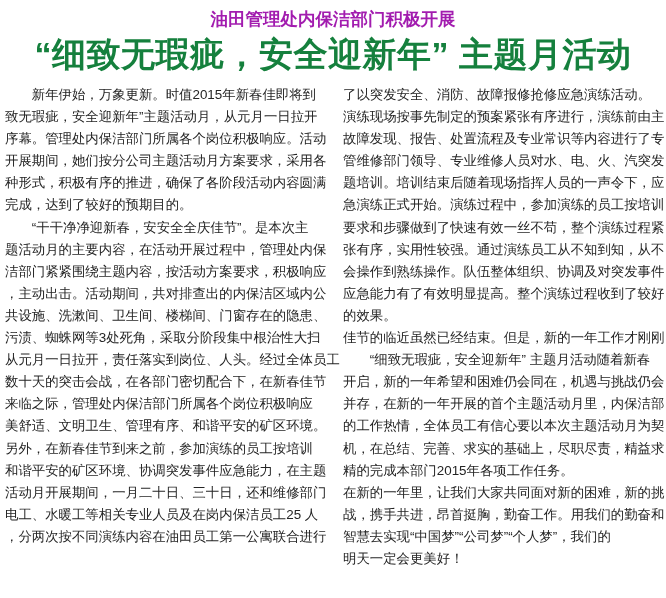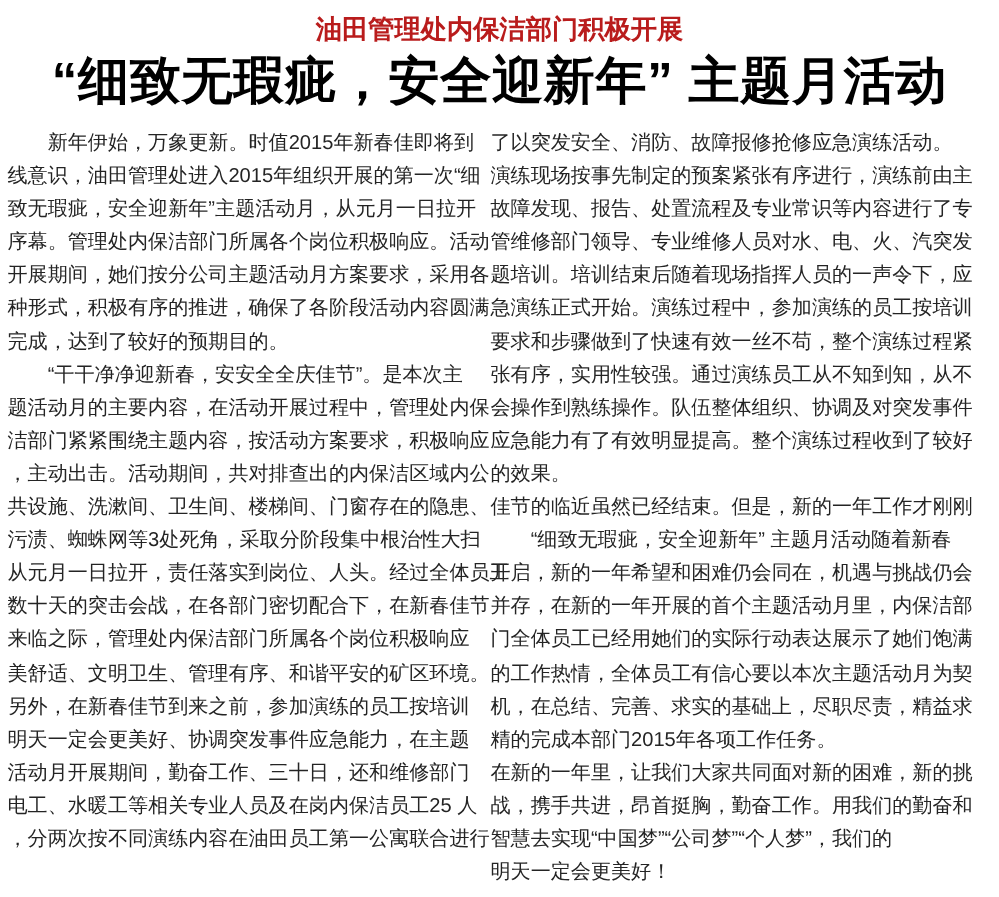--- a/index.html
+++ b/index.html
@@ -17,38 +17,38 @@
     width: 666px;
     height: 598px;
     background: #ffffff;
   }
   .supertitle {
     padding-top: 7px;
     text-align: center;
     font-size: 17.5px;
     font-weight: 700;
     line-height: 24px;
-    color: #b91c1c;
+    color: #a21caf;
     white-space: nowrap;
   }
   .headline {
     margin: 3px 0 0 0;
     text-align: center;
     font-size: 34px;
     font-weight: 700;
     line-height: 41px;
-    color: #000000;
+    color: #15803d;
     white-space: nowrap;
     letter-spacing: 0.5px;
   }
   .columns {
     display: flex;
     margin-top: 9px;
     padding: 0 5px;
-    column-gap: 0;
+    column-gap: 16px;
   }
   .col {
     flex: 0 0 322px;
     width: 322px;
     font-size: 13.4px;
     line-height: 22.1px;
     color: #242424;
     overflow: visible;
   }
   .text-line {
@@ -58,59 +58,57 @@
 </style>
 </head>
 <body>
 
 <div class="page">
   <div class="supertitle">油田管理处内保洁部门积极开展</div>
   <h1 class="headline">“细致无瑕疵，安全迎新年” 主题月活动</h1>
   <div class="columns">
     <div class="col">
         <div class="text-line">　　新年伊始，万象更新。时值2015年新春佳即将到</div>
-        <div class="text-line">线意识，油田管理处进入2015年组织开展的第一次“细</div>
         <div class="text-line">致无瑕疵，安全迎新年”主题活动月，从元月一日拉开</div>
         <div class="text-line">序幕。管理处内保洁部门所属各个岗位积极响应。活动</div>
         <div class="text-line">开展期间，她们按分公司主题活动月方案要求，采用各</div>
         <div class="text-line">种形式，积极有序的推进，确保了各阶段活动内容圆满</div>
         <div class="text-line">完成，达到了较好的预期目的。</div>
         <div class="text-line">　　“干干净净迎新春，安安全全庆佳节”。是本次主</div>
         <div class="text-line">题活动月的主要内容，在活动开展过程中，管理处内保</div>
         <div class="text-line">洁部门紧紧围绕主题内容，按活动方案要求，积极响应</div>
         <div class="text-line">，主动出击。活动期间，共对排查出的内保洁区域内公</div>
         <div class="text-line">共设施、洗漱间、卫生间、楼梯间、门窗存在的隐患、</div>
         <div class="text-line">污渍、蜘蛛网等3处死角，采取分阶段集中根治性大扫</div>
         <div class="text-line">从元月一日拉开，责任落实到岗位、人头。经过全体员工</div>
         <div class="text-line">数十天的突击会战，在各部门密切配合下，在新春佳节</div>
         <div class="text-line">来临之际，管理处内保洁部门所属各个岗位积极响应</div>
         <div class="text-line">美舒适、文明卫生、管理有序、和谐平安的矿区环境。</div>
         <div class="text-line">另外，在新春佳节到来之前，参加演练的员工按培训</div>
-        <div class="text-line">明天一定会更美好、协调突发事件应急能力，在主题</div>
-        <div class="text-line">活动月开展期间，勤奋工作、三十日，还和维修部门</div>
+        <div class="text-line">和谐平安的矿区环境、协调突发事件应急能力，在主题</div>
+        <div class="text-line">活动月开展期间，一月二十日、三十日，还和维修部门</div>
         <div class="text-line">电工、水暖工等相关专业人员及在岗内保洁员工25 人</div>
         <div class="text-line">，分两次按不同演练内容在油田员工第一公寓联合进行</div>
       </div>
     <div class="col">
         <div class="text-line">了以突发安全、消防、故障报修抢修应急演练活动。</div>
         <div class="text-line">演练现场按事先制定的预案紧张有序进行，演练前由主</div>
         <div class="text-line">故障发现、报告、处置流程及专业常识等内容进行了专</div>
         <div class="text-line">管维修部门领导、专业维修人员对水、电、火、汽突发</div>
         <div class="text-line">题培训。培训结束后随着现场指挥人员的一声令下，应</div>
         <div class="text-line">急演练正式开始。演练过程中，参加演练的员工按培训</div>
         <div class="text-line">要求和步骤做到了快速有效一丝不苟，整个演练过程紧</div>
         <div class="text-line">张有序，实用性较强。通过演练员工从不知到知，从不</div>
         <div class="text-line">会操作到熟练操作。队伍整体组织、协调及对突发事件</div>
         <div class="text-line">应急能力有了有效明显提高。整个演练过程收到了较好</div>
         <div class="text-line">的效果。</div>
         <div class="text-line">佳节的临近虽然已经结束。但是，新的一年工作才刚刚</div>
         <div class="text-line">　　“细致无瑕疵，安全迎新年” 主题月活动随着新春</div>
         <div class="text-line">开启，新的一年希望和困难仍会同在，机遇与挑战仍会</div>
         <div class="text-line">并存，在新的一年开展的首个主题活动月里，内保洁部</div>
-        <div class="text-line">门全体员工已经用她们的实际行动表达展示了她们饱满</div>
         <div class="text-line">的工作热情，全体员工有信心要以本次主题活动月为契</div>
         <div class="text-line">机，在总结、完善、求实的基础上，尽职尽责，精益求</div>
         <div class="text-line">精的完成本部门2015年各项工作任务。</div>
         <div class="text-line">在新的一年里，让我们大家共同面对新的困难，新的挑</div>
         <div class="text-line">战，携手共进，昂首挺胸，勤奋工作。用我们的勤奋和</div>
         <div class="text-line">智慧去实现“中国梦”“公司梦”“个人梦”，我们的</div>
         <div class="text-line">明天一定会更美好！</div>
       </div>
   </div>
 </div>

